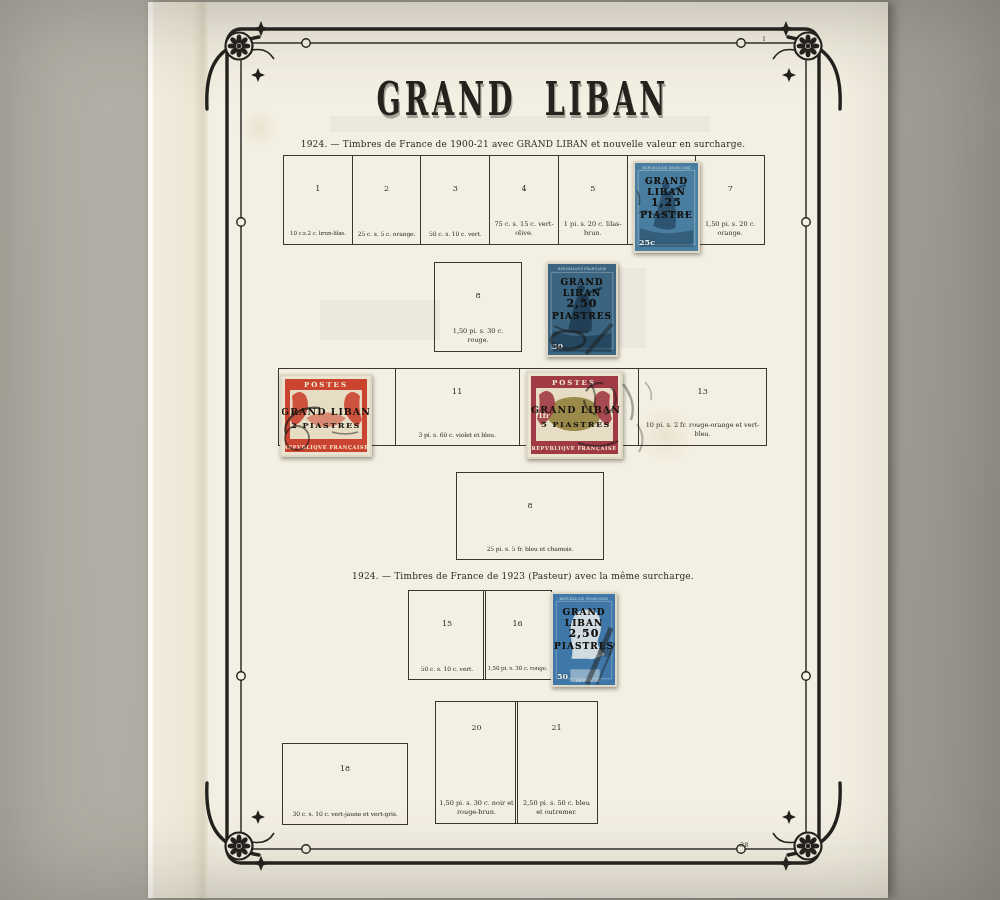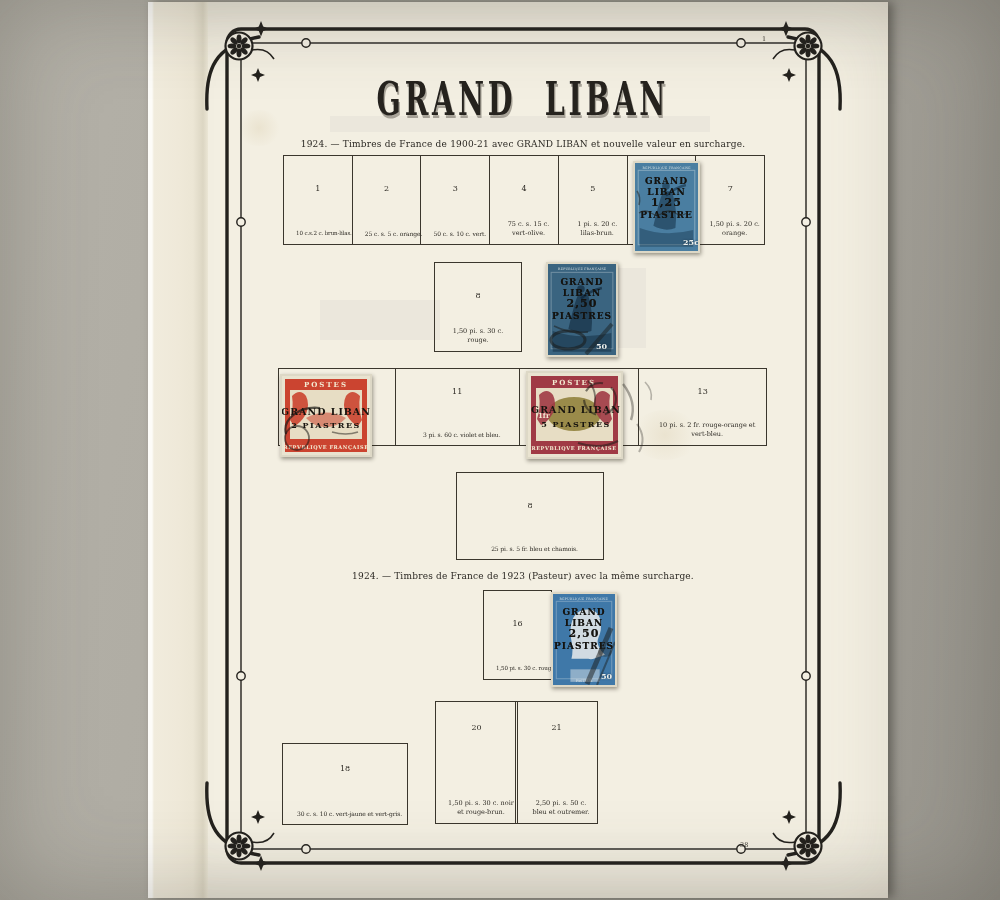--- a/index.html
+++ b/index.html
@@ -19,34 +19,34 @@
     transform:scaleX(.62);transform-origin:50% 50%;color:#26231e;
     text-shadow:2px 2.5px 0 rgba(95,90,80,.5), -0.5px -0.5px 0 rgba(255,255,255,.5);}
   .heading{position:absolute;left:227px;width:592px;text-align:center;font-size:9px;color:#2b2823;letter-spacing:.2px;}
   .pnum{position:absolute;font-size:6.5px;color:#3a372f;}
   .row{position:absolute;display:flex;}
   .cell{position:relative;border:1px solid #3a362d;border-left:none;}
   .cell:first-child{border-left:1px solid #3a362d;}
   .box{position:absolute;border:1px solid #3a362d;}
   .num{position:absolute;top:32%;left:0;right:0;text-align:center;font-size:8px;color:#2e2b25;}
   .n24 .num{top:24%;} .n17 .num{top:17%;} .n25 .num{top:25%;}
-  .cap{position:absolute;left:12px;right:3px;bottom:6px;font-size:6.5px;line-height:1.4;text-align:center;color:#2e2b25;}
+  .cap{position:absolute;left:3px;right:3px;bottom:6px;font-size:6.5px;line-height:1.4;text-align:center;color:#2e2b25;}
   .nw{white-space:nowrap;font-size:6px;letter-spacing:-.1px;}
   .xs{white-space:nowrap;font-size:5.6px;letter-spacing:-.15px;}
   .stamp{position:absolute;background:#ddd8c6;padding:2px;box-shadow:1px 2px 4px rgba(40,35,22,.45);}
   .sbody{position:relative;width:100%;height:100%;overflow:hidden;}
   .micro{position:absolute;top:1px;left:-40%;width:180%;text-align:center;font-size:6px;
     transform:scale(.52);color:rgba(238,243,240,.85);white-space:nowrap;letter-spacing:.5px;}
   .fig,.cancel{position:absolute;left:0;top:0;width:100%;height:100%;}
   .ovp{position:absolute;left:0;right:0;top:13px;text-align:center;font-weight:bold;color:#15130f;
     line-height:1.18;letter-spacing:1px;text-shadow:0 0 .6px rgba(0,0,0,.55);}
   .ovp .l{display:block;font-size:9px;}
   .ovp .big{display:block;font-size:11px;}
   .sval{position:absolute;left:4px;bottom:4px;font-size:8px;font-weight:bold;color:#eef2ef;
-    text-shadow:0 0 2px rgba(10,30,50,.8);margin-left:44px;}
+    text-shadow:0 0 2px rgba(10,30,50,.8);}
   .slabel{position:absolute;left:0;right:0;bottom:1px;text-align:center;font-size:6px;transform:scale(.55);
     color:rgba(238,243,240,.8);white-space:nowrap;}
   text.mt{font-family:"DejaVu Serif",serif;font-weight:bold;font-size:7px;fill:#f3ead2;letter-spacing:2px;text-anchor:middle;}
   text.mb{font-family:"DejaVu Serif",serif;font-weight:bold;font-size:5px;fill:#f3ead2;letter-spacing:.6px;text-anchor:middle;}
   text.mv{font-family:"DejaVu Serif",serif;font-weight:bold;font-size:7px;fill:#f3ead2;}
   text.movp1{font-family:"DejaVu Serif",serif;font-weight:bold;font-size:9.5px;fill:#16130e;letter-spacing:1px;text-anchor:middle;}
   text.movp2{font-family:"DejaVu Serif",serif;font-weight:bold;font-size:8px;fill:#16130e;letter-spacing:1.5px;text-anchor:middle;}
 </style>
 </head>
 <body>
@@ -161,20 +161,24 @@
     </div>
   </div>
 
   <div class="box" style="left:456px;top:472px;width:146px;height:86px;">
     <div class="num">8</div>
     <div class="cap nw">25 pi. s. 5 fr. bleu et chamois.</div>
   </div>
 
   <div class="heading" style="top:571px;">1924. — Timbres de France de 1923 (Pasteur) avec la même surcharge.</div>
 
+  <div class="box" style="left:408px;top:590px;width:76px;height:88px;">
+    <div class="num">15</div>
+    <div class="cap nw">50 c. s. 10 c. vert.</div>
+  </div>
   <div class="box" style="left:483px;top:590px;width:67px;height:88px;">
     <div class="num">16</div>
     <div class="cap xs">1,50 pi. s. 30 c. rouge.</div>
   </div>
 
 
   <div class="box n25" style="left:282px;top:743px;width:124px;height:80px;">
     <div class="num">18</div>
     <div class="cap nw">30 c. s. 10 c. vert-jaune et vert-gris.</div>
   </div>

